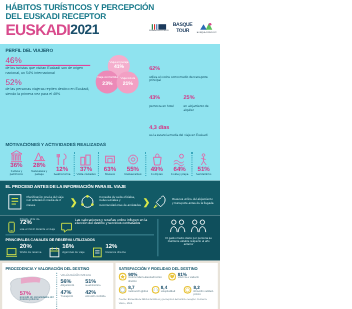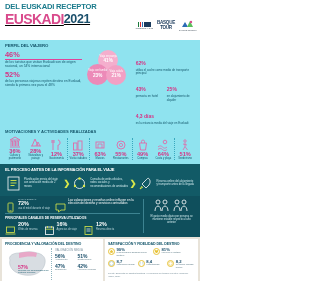--- a/index.html
+++ b/index.html
@@ -22,21 +22,20 @@
     color: #1b7b8c;
     font-size: 7.6px;
     font-weight: bold;
     line-height: 8.2px;
     letter-spacing: -0.2px;
   }
   .title-euskadi {
     margin-top: 1px;
     display: flex;
     align-items: flex-end;
-    text-decoration: underline;
   }
   .euskadi-word {
     color: #d94a8c;
     font-size: 14px;
     font-weight: bold;
     letter-spacing: -0.6px;
     line-height: 14px;
   }
   .euskadi-year {
     color: #1b4f6b;
@@ -72,21 +71,21 @@
     letter-spacing: -0.1px;
     margin-bottom: 1.5px;
   }
   .pink-rule { height: 0.8px; background: #e0449a; width: 100%; }
 
   .top-row { display: flex; gap: 3px; }
   .col-left { width: 78px; padding-top: 1px; }
   .stat-big {
     color: #d63384;
     font-size: 7.4px;
-    font-weight: bold;
+    font-weight: normal;
     line-height: 8px;
   }
   .stat-desc {
     color: #14576b;
     font-size: 3.3px;
     line-height: 4px;
     margin-top: 0.5px;
   }
 
   .col-mid { width: 48px; position: relative; }
@@ -237,20 +236,21 @@
     margin-top: 1px;
   }
 </style>
 </head>
 <body>
 
 <div class="page">
 
   <div class="header">
     <div class="title-main">
+      <div>HÁBITOS TURÍSTICOS Y PERCEPCIÓN</div>
       <div>DEL EUSKADI RECEPTOR</div>
     </div>
     <div class="title-euskadi">
       <span class="euskadi-word">EUSKADI</span>
       <span class="euskadi-year">2021</span>
     </div>
     <div class="logos">
       <div class="logo-box">
         <div class="logo-mark">
           <span class="bar" style="background:#1b7a3c"></span>

